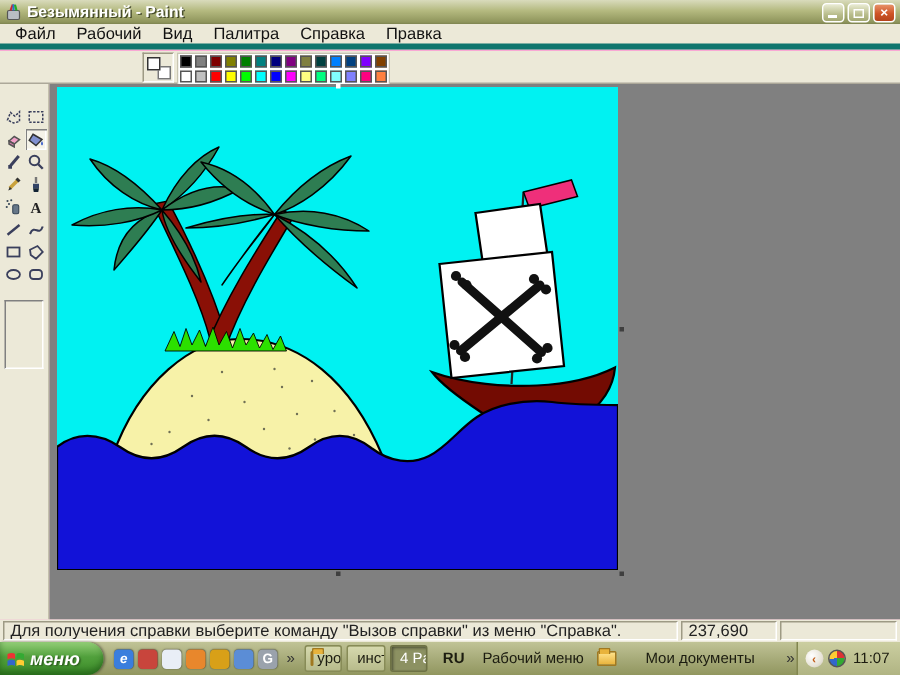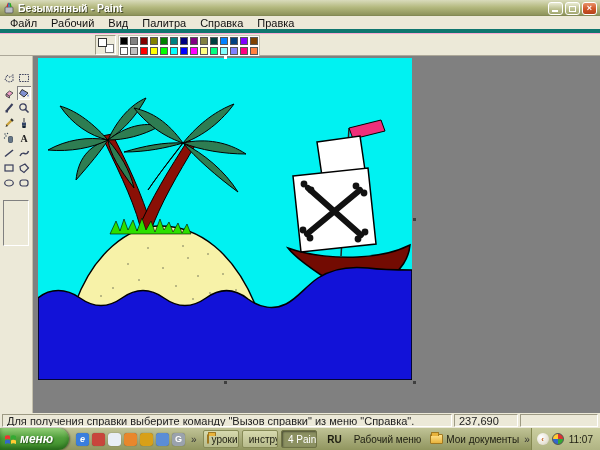--- a/index.html
+++ b/index.html
@@ -451,21 +451,21 @@
         <line x1="6" y1="5" x2="6" y2="0.8" stroke="#27c" stroke-width="1.4"></line>
       </svg>
       <span>4 Paint</span>
 
     </div>
 
     <span class="lang">RU</span>
     <span class="tblabel">Рабочий меню</span>
     <div class="docbar">
       <span class="foldericon"></span>
-      <span class="tblabel" style="margin:0;">Мои документы</span>
+      <span class="tblabel" style="margin:16px;">Мои документы</span>
     </div>
     <span class="chev">»</span>
 
     <div class="tray">
       <span class="hidebtn">‹</span>
       <span class="trayicon wheel"></span>
       <span class="clock">11:07</span>
     </div>
   </div>
 </div>

